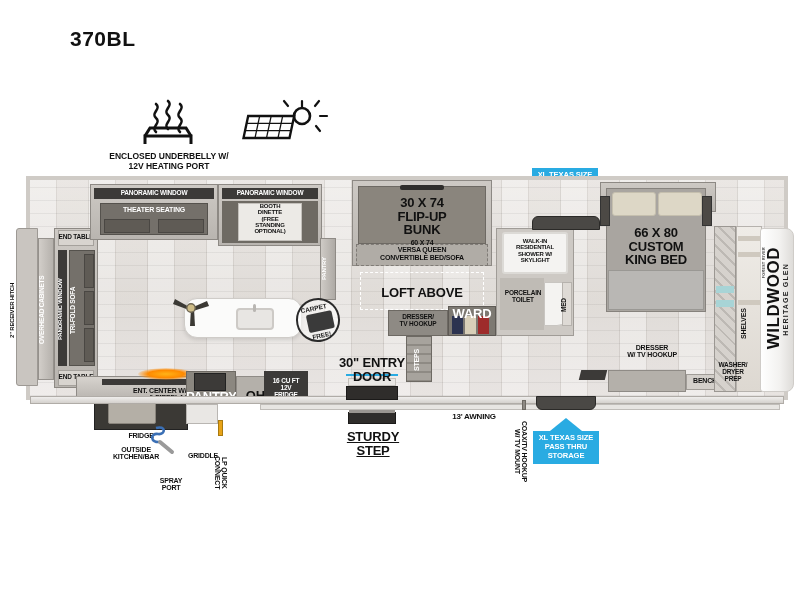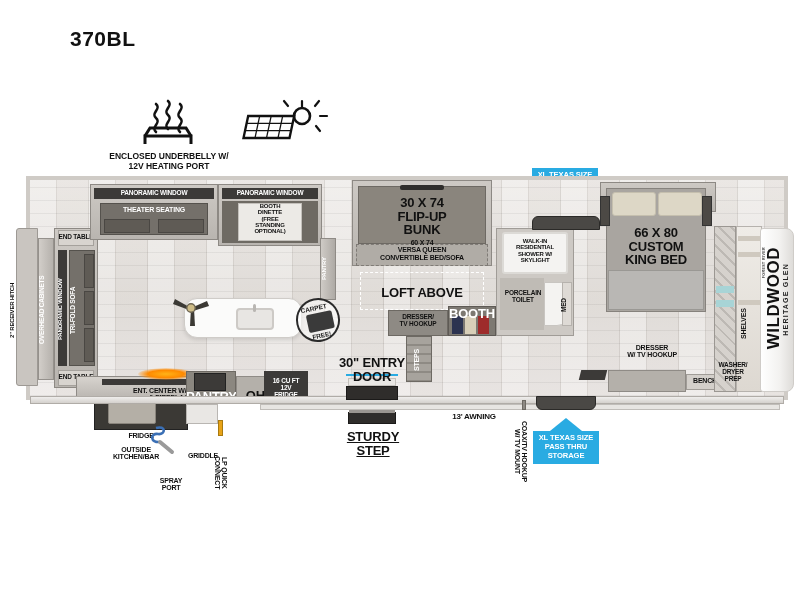--- a/index.html
+++ b/index.html
@@ -286,21 +286,21 @@
   <div class="lbl t75 blk" style="left:352px;top:286px;width:124px;">LOFT ABOVE</div>
 
   <div class="abs" style="left:380px;top:310px;width:60px;height:26px;background:#8e8a84;border:1px solid #6d6963;"></div>
   <div class="lbl t65 blk" style="left:378px;top:314px;width:64px;">DRESSER/
 TV HOOKUP</div>
 
   <div class="abs" style="left:440px;top:306px;width:48px;height:30px;background:#7d7972;border:1px solid #5e5a55;"></div>
   <div class="abs" style="left:444px;top:316px;width:11px;height:18px;background:#2c3350;"></div>
   <div class="abs" style="left:457px;top:316px;width:11px;height:18px;background:#d8cfb8;"></div>
   <div class="abs" style="left:470px;top:316px;width:11px;height:18px;background:#9e2b2b;"></div>
-  <div class="lbl t75 wht" style="left:440px;top:307px;width:48px;">BOOTH</div>
+  <div class="lbl t75 wht" style="left:440px;top:307px;width:48px;">WARD</div>
 
   <div class="abs" style="left:398px;top:336px;width:26px;height:46px;background:repeating-linear-gradient(180deg,#a7a39d 0 7px,#8e8a84 7px 9px);border:1px solid #6d6963;"></div>
   <div class="lbl vert t7 wht" style="left:405px;top:340px;width:14px;height:40px;">STEPS</div>
 
   <div class="abs" style="left:488px;top:228px;width:78px;height:108px;background:#cdc9c4;border:1px solid #a09c97;"></div>
   <div class="abs white" style="left:494px;top:232px;width:66px;height:42px;border:2px solid #dcdad6;border-radius:3px;"></div>
   <div class="lbl t6 blk" style="left:494px;top:238px;width:66px;">WALK-IN
 RESIDENTIAL
 SHOWER W/
 SKYLIGHT</div>

